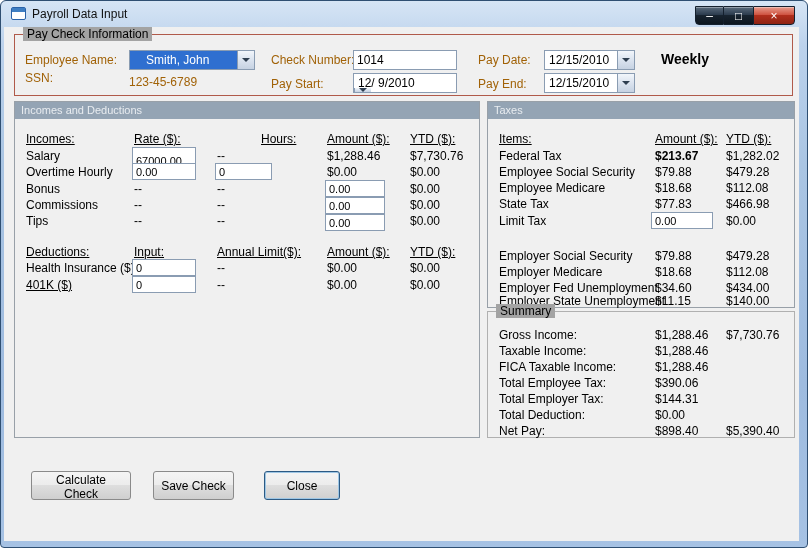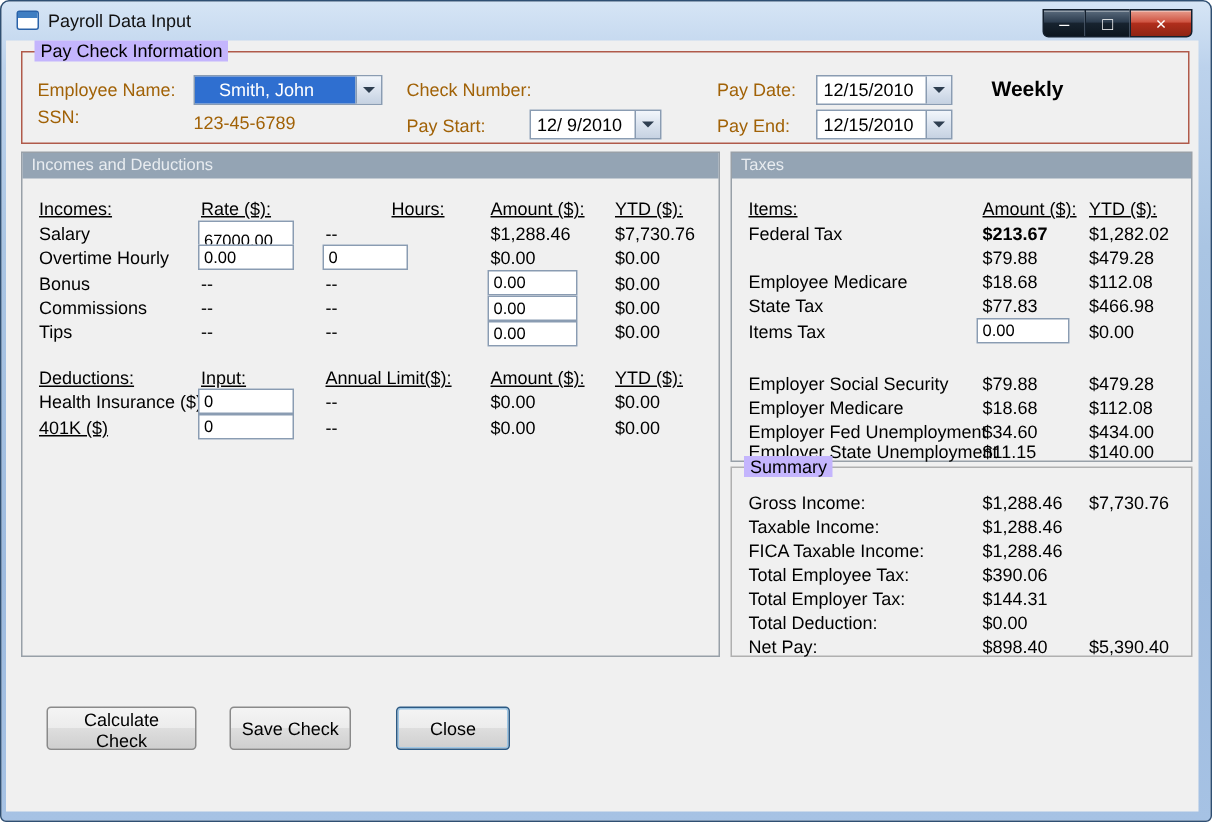--- a/index.html
+++ b/index.html
@@ -26,21 +26,21 @@
   .closebtn { width:42px; border-radius:0 0 4px 0;
     background: linear-gradient(180deg,#e89c8c 0%,#cf5442 45%,#b02e1c 50%,#8f2413 100%); }
 
   .client { position:absolute; left:3px; top:26px; width:795px; height:514px; background:#f0f0f0; }
 
   .lbl { position:absolute; font-size:12px; color:#a16207; white-space:nowrap; }
   .weekly { position:absolute; font-size:14px; font-weight:bold; white-space:nowrap; }
 
   .gb { position:absolute; border:1px solid #b0b0b0; }
   .gb.red { border-color:#b05a4a; }
-  .gb-legend { position:absolute; top:-8px; left:8px; background:#c4b5fd; padding:0 4px;
+  .gb-legend { position:absolute; top:-8px; left:8px; background:#a3a3a3; padding:0 4px;
     font-size:12px; white-space:nowrap; }
 
   .tb { position:absolute; border:1px solid #8a9cb2; background:#fff;
     font-family:"Liberation Sans", sans-serif; font-size:11px; padding:1px 3px; color:#000; }
 
   .combo { position:absolute; height:20px; background:#fff; border:1px solid #8a9cb2; display:flex; align-items:stretch; }
   .combo-txt { flex:1; font-size:12px; line-height:18px; padding:0 4px; white-space:nowrap; overflow:hidden; }
   .combo-txt.selected { background:#2f6fd0; color:#fff;padding-left:16px; }
   .combo-btn { width:17px; display:flex; align-items:center; justify-content:center; border-left:1px solid #8a9cb2;
     background: linear-gradient(180deg,#f2f6fb 0%,#dde5f0 45%,#c6d2e2 100%); }
@@ -92,23 +92,24 @@
       <span class="combo-txt selected">Smith, John</span>
       <span class="combo-btn">
           <span class="arrow-down"></span>
         </span>
     </div>
 
     <span class="lbl" style="left:21px;top:44px;">SSN:</span>
     <span class="lbl" style="left:125px;top:48px;">123-45-6789</span>
 
     <span class="lbl" style="left:267px;top:26px;">Check Number:</span>
+    <input class="tb" style="left: 349px; top: 23px; width: 104px; height: 20px; font-size: 12px;" value="1014">
 
     <span class="lbl" style="left:267px;top:50px;">Pay Start:</span>
-    <div class="combo" style="left:349px;top:46px;width:88px;">
+    <div class="combo" style="left:349px;top:46px;width:104px;flex-direction:column;">
       <span class="combo-txt">12/ 9/2010</span>
       <span class="combo-btn">
           <span class="arrow-down"></span>
         </span>
     </div>
 
     <span class="lbl" style="left:474px;top:26px;">Pay Date:</span>
     <div class="combo" style="left:540px;top:23px;width:91px;">
       <span class="combo-txt">12/15/2010</span>
       <span class="combo-btn">
@@ -188,32 +189,33 @@
       <div class="panel-hdr">Taxes</div>
 
       <span class="cell hdr" style="left:11px;top:30px;">Items:</span>
       <span class="cell hdr" style="left:167px;top:30px;">Amount ($):</span>
       <span class="cell hdr" style="left:238px;top:30px;">YTD ($):</span>
 
       <span class="cell" style="left:11px;top:47px;">Federal Tax</span>
       <span class="cell" style="left:167px;top:47px;font-weight:bold;">$213.67</span>
       <span class="cell" style="left:238px;top:47px;">$1,282.02</span>
 
+      <span class="cell" style="left:11px;top:63px;">Employee Social Security</span>
       <span class="cell" style="left:167px;top:63px;">$79.88</span>
       <span class="cell" style="left:238px;top:63px;">$479.28</span>
 
       <span class="cell" style="left:11px;top:79px;">Employee Medicare</span>
       <span class="cell" style="left:167px;top:79px;">$18.68</span>
       <span class="cell" style="left:238px;top:79px;">$112.08</span>
 
       <span class="cell" style="left:11px;top:95px;">State Tax</span>
       <span class="cell" style="left:167px;top:95px;">$77.83</span>
       <span class="cell" style="left:238px;top:95px;">$466.98</span>
 
-      <span class="cell" style="left:11px;top:112px;">Items Tax</span>
+      <span class="cell" style="left:11px;top:112px;">Limit Tax</span>
       <input class="tb" style="left: 163px; top: 110px; width: 62px; height: 17px;" value="0.00">
       <span class="cell" style="left:238px;top:112px;">$0.00</span>
 
 
       <span class="cell" style="left:11px;top:147px;">Employer Social Security</span>
       <span class="cell" style="left:167px;top:147px;">$79.88</span>
       <span class="cell" style="left:238px;top:147px;">$479.28</span>
 
       <span class="cell" style="left:11px;top:163px;">Employer Medicare</span>
       <span class="cell" style="left:167px;top:163px;">$18.68</span>

